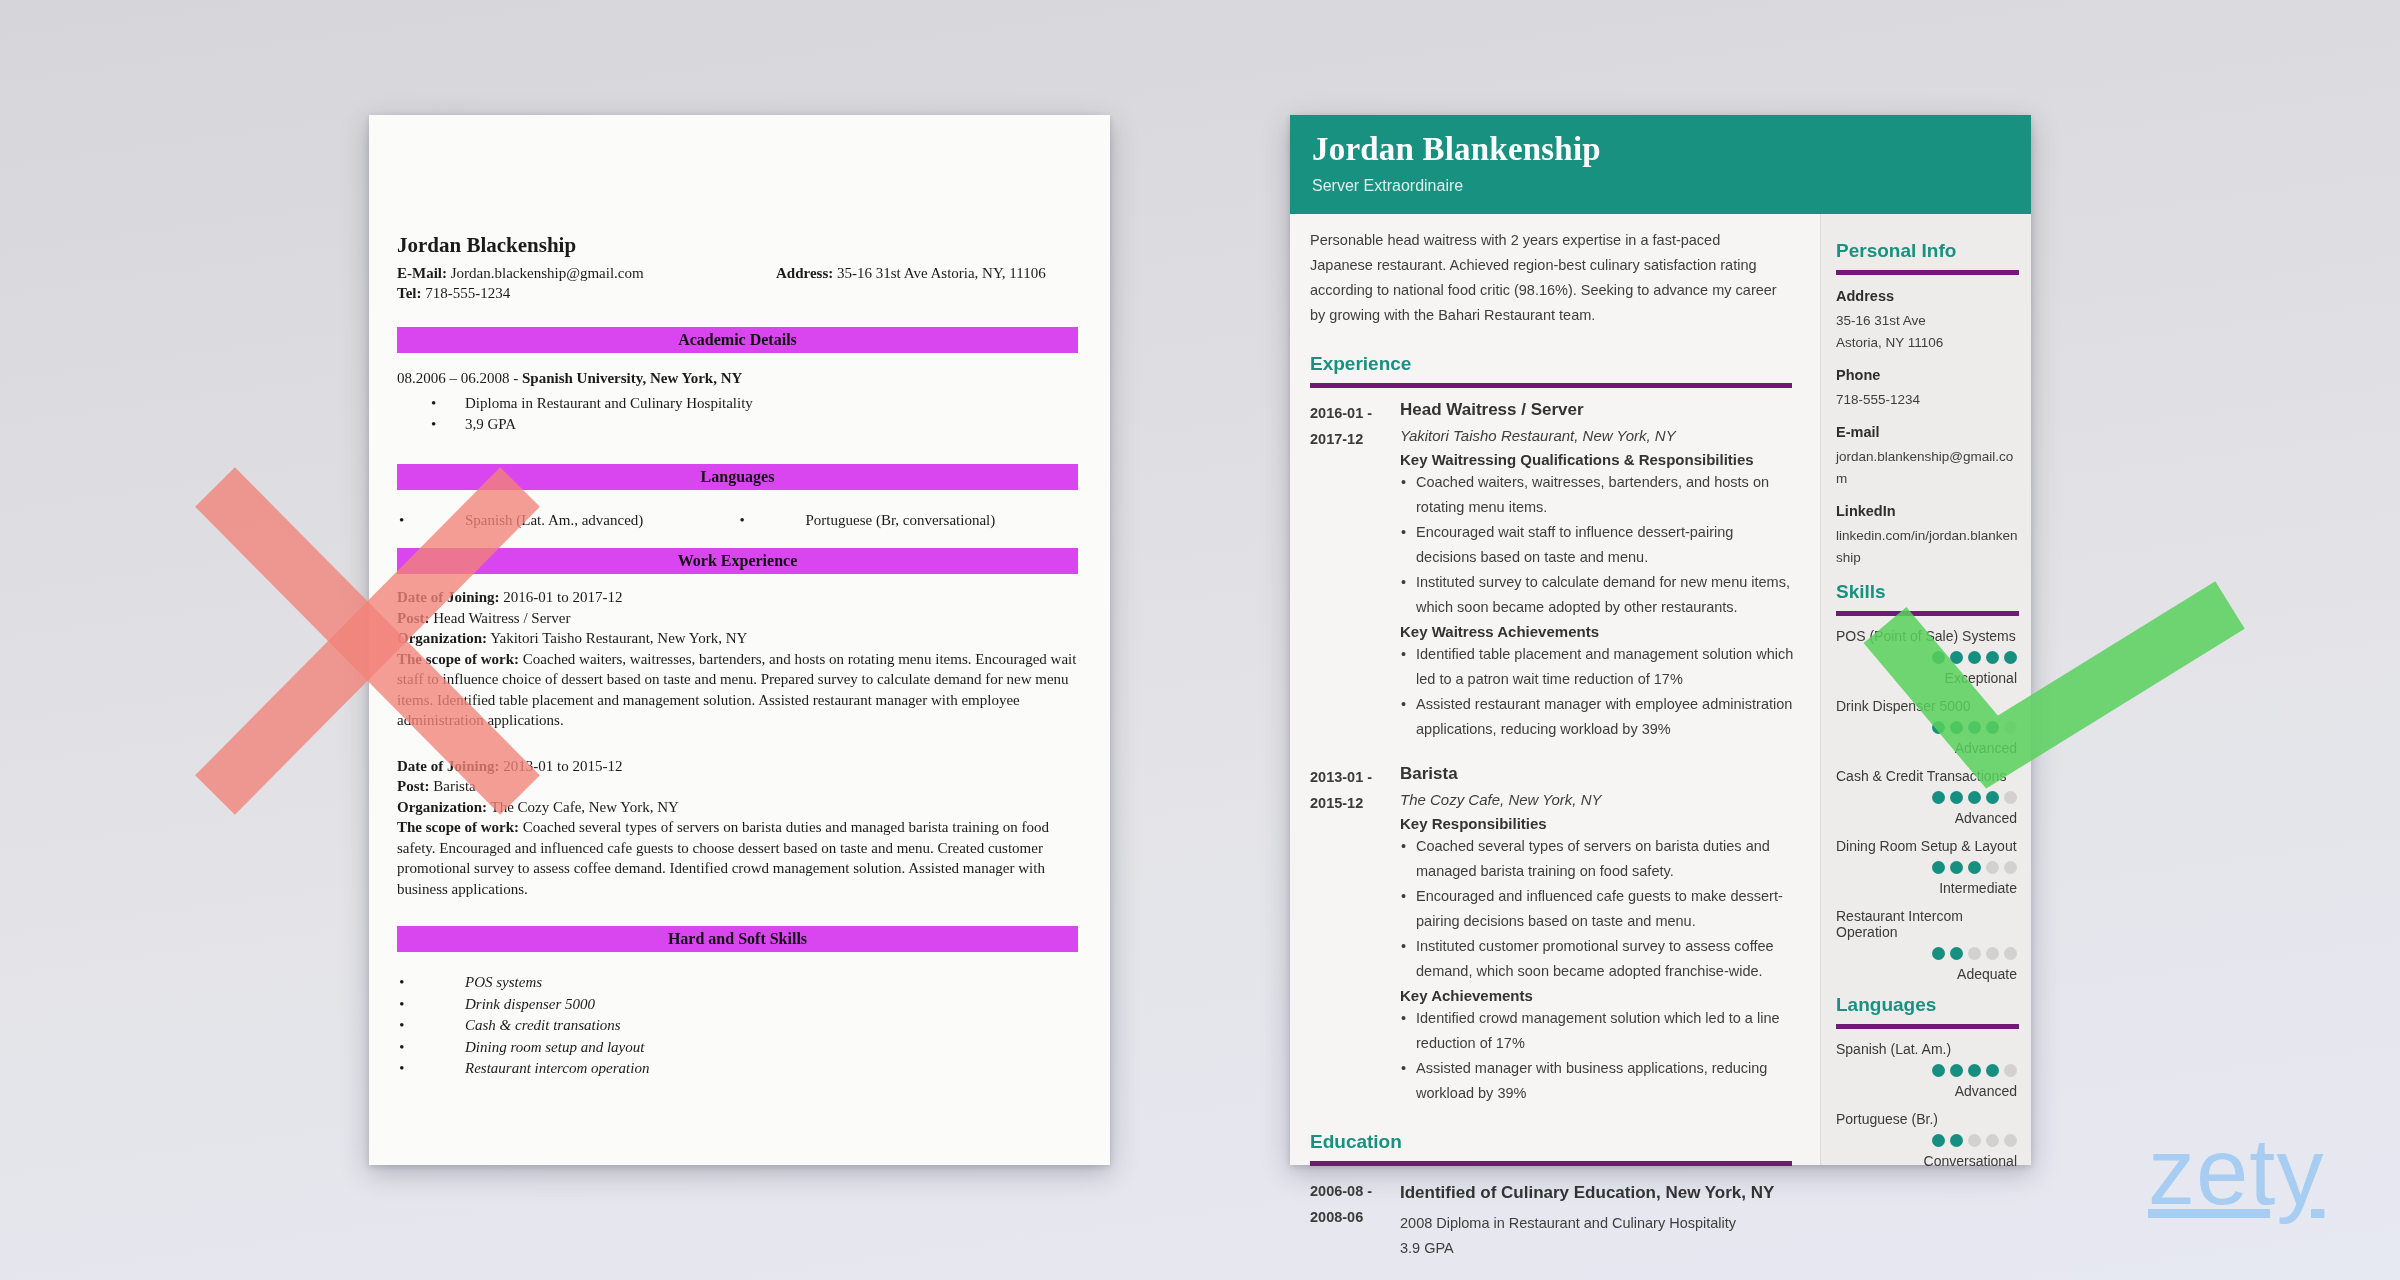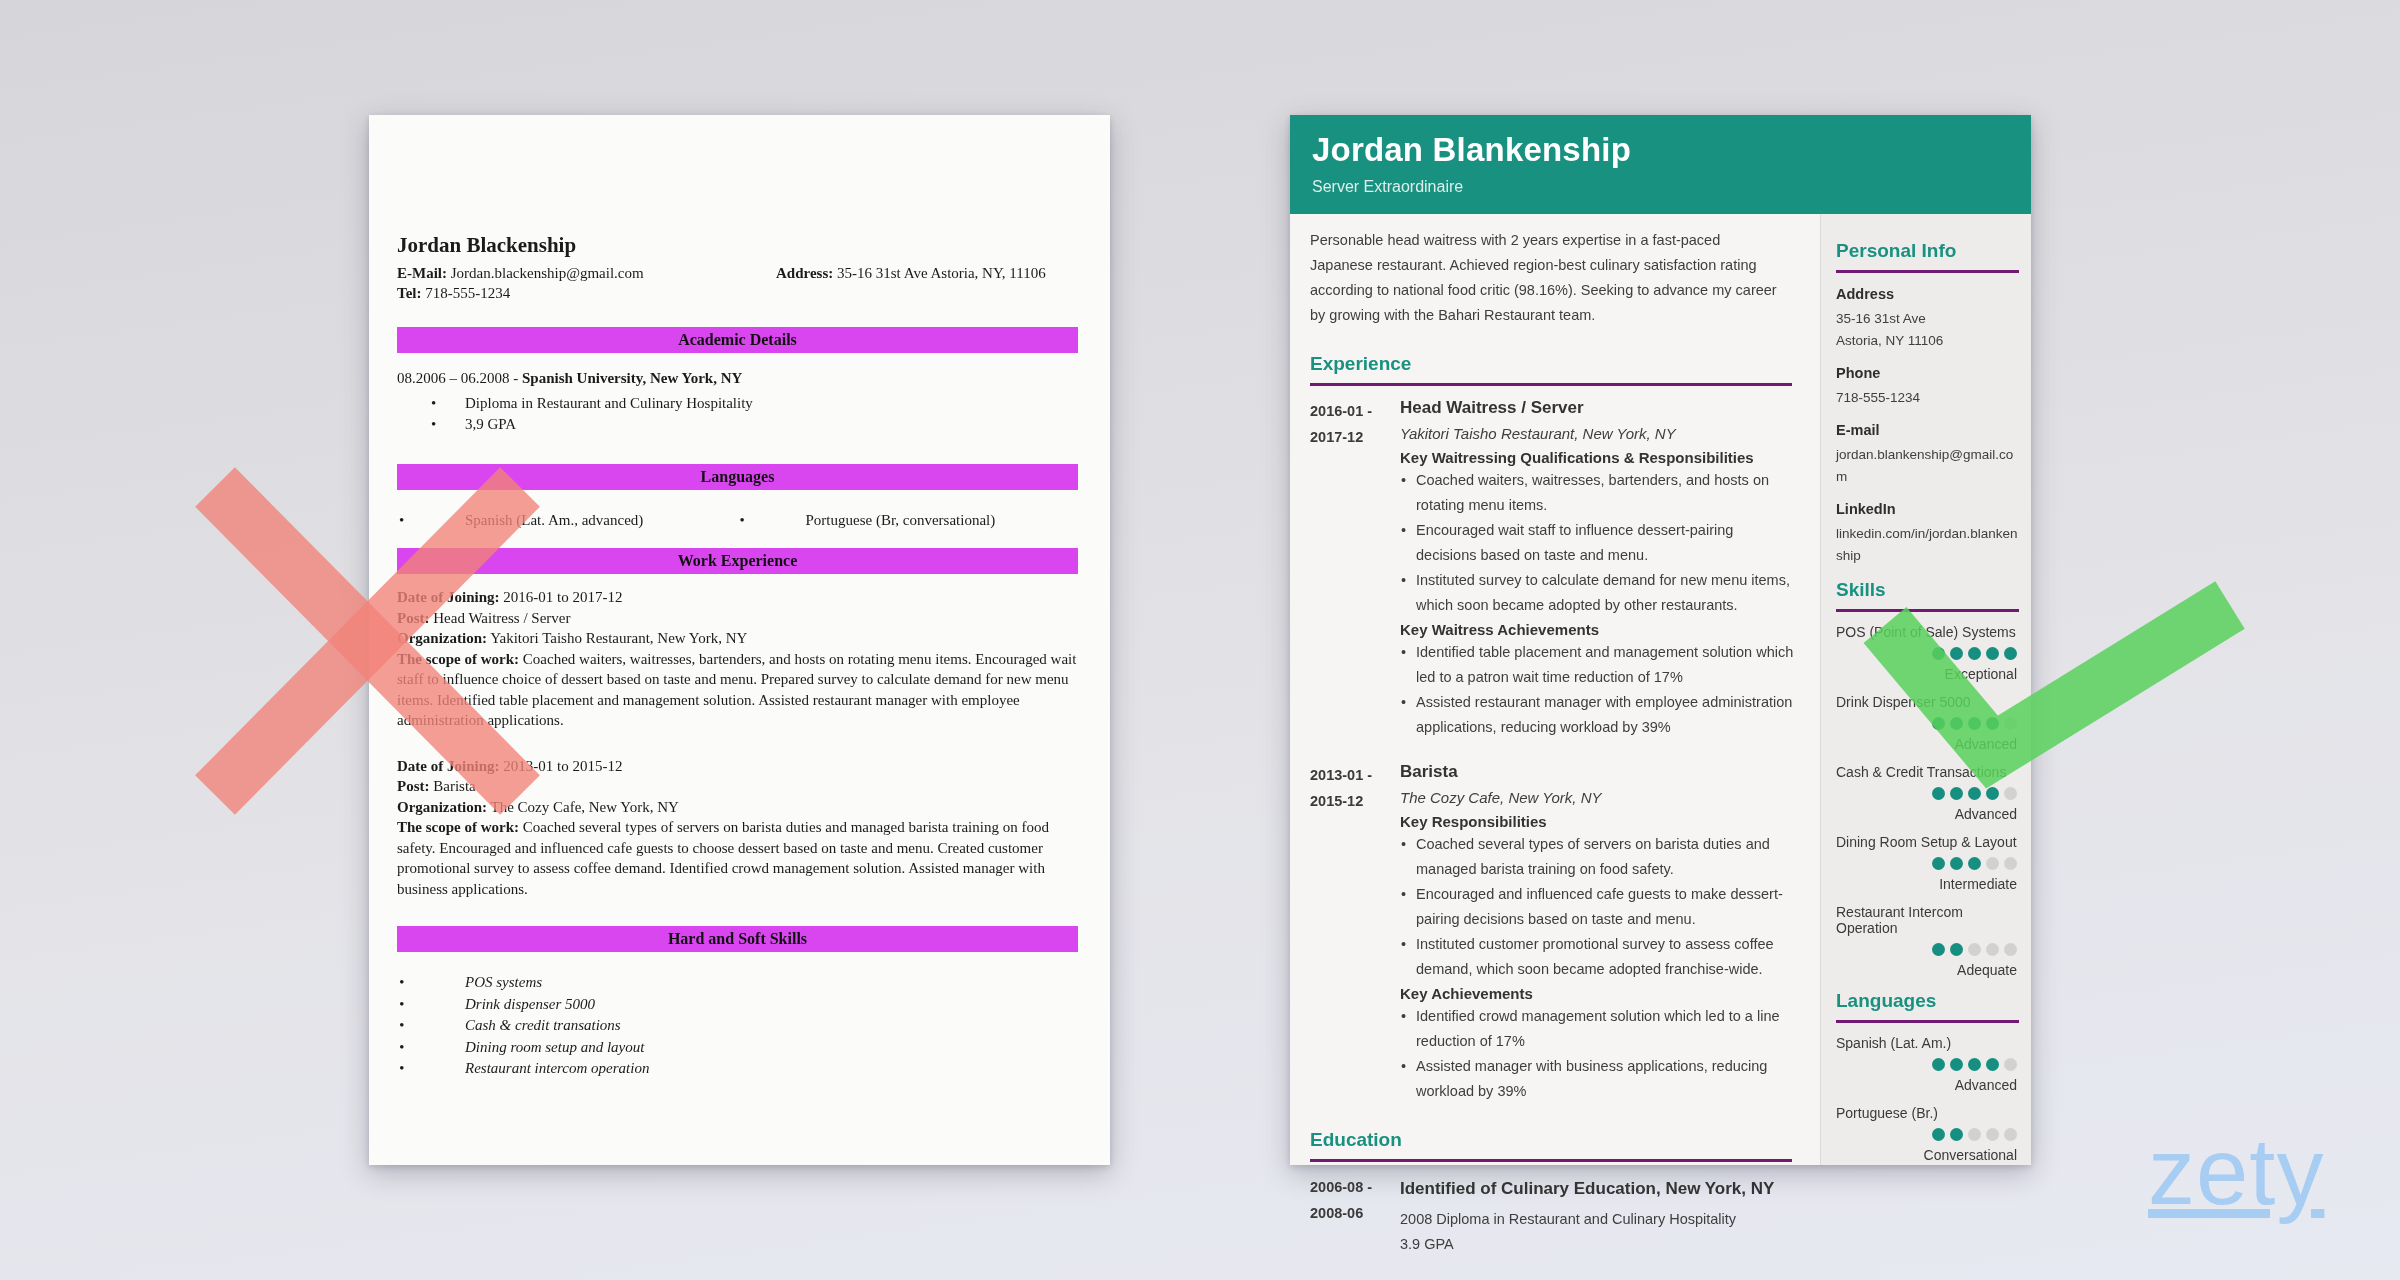--- a/index.html
+++ b/index.html
@@ -35,26 +35,26 @@
   .mt-edu{margin-top:29px;}
   .mt-work{margin-top:18px;}
   .mt-skills{margin-top:27px;}
   .bad-job{margin-top:13px;font-size:15px;line-height:20.5px;}
   .bad-job + .bad-job{margin-top:25px;}
   .bad-job p{margin:0;}
   ul.bad-list.skills-list{margin-top:20px;line-height:21.5px;font-style:italic;}
   
   #good-page{left:1290px;background:#f6f5f3;color:#3e3e3e;}
   .banner{height:99px;background:var(--teal);padding:16px 0 0 22px;color:#fff;}
-  .banner h1{font-size:33px;margin:0 0 9px;font-weight:bold;letter-spacing:.2px;}
+  .banner h1{font-size:33px;margin:0 0 9px;font-weight:bold;letter-spacing:.2px;font-family:Liberation Serif, serif;}
   .banner p{font-size:16px;margin:0;color:rgba(255,255,255,.85);}
   .good-main{position:absolute;left:20px;top:99px;width:492px;}
   .summary{font-size:14.5px;line-height:25px;margin:14px 0 0;width:474px;color:#3e3e3e;}
   h2.sec{color:var(--teal);font-size:19px;font-weight:bold;margin:25px 0 0;padding:0 0 8px;
-    border-bottom:3px solid #701a75;width:482px;}
+    border-bottom:5px solid #701a75;width:482px;}
   .jobs-wrap{margin-top:12px;}
   .job{display:flex;margin-bottom:22px;}
   .job-dates{flex:0 0 78px;font-weight:bold;font-size:14.5px;line-height:26px;color:#3a3a3a;}
   .job-dates p{margin:0;}
   .job-body{margin-left:12px;width:396px;font-size:14.5px;}
   .job-body h3{font-size:17px;margin:0 0 7px;color:#333;}
   .job-body .company{font-style:italic;margin:0 0 7px;font-size:15px;}
   .job-body h4{font-size:15px;margin:3px 0 2px;color:#333;}
   ul.job-bullets{list-style:none;margin:0;padding:0;}
   ul.job-bullets li{position:relative;padding-left:16px;line-height:25px;}

